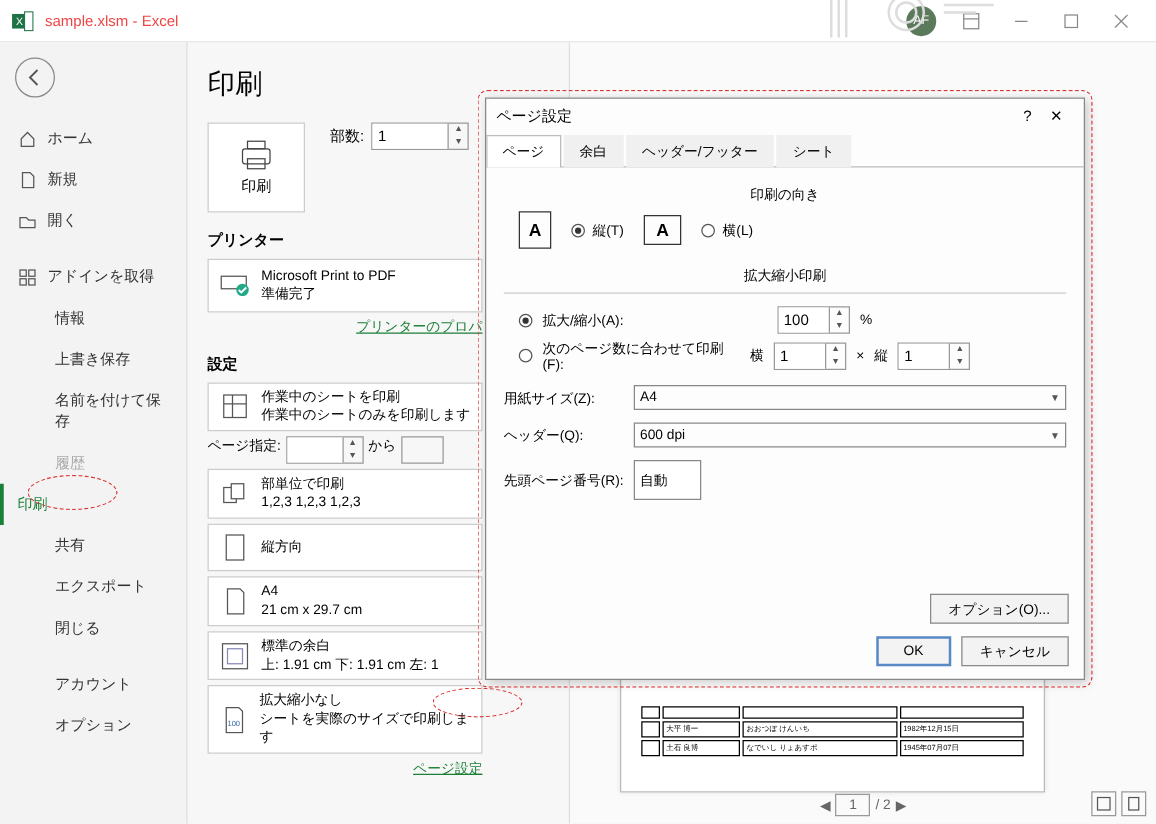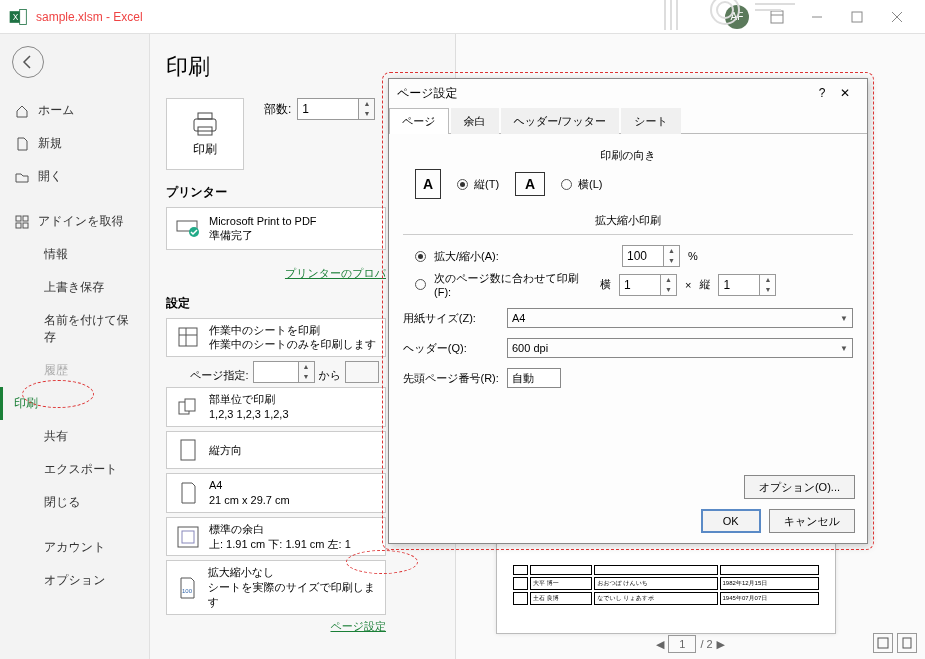--- a/index.html
+++ b/index.html
@@ -31,26 +31,26 @@
 .print-btn-box .lbl{font-size:12px;}
 .copies-row{display:flex;align-items:center;gap:6px;font-size:12px;}
 .spin{display:inline-flex;align-items:center;border:1px solid #999;height:22px;}
 .spin input{border:none;width:60px;height:20px;padding:0 4px;font-size:12px;outline:none;}
 .spin .arrows{display:flex;flex-direction:column;width:16px;border-left:1px solid #999;}
 .spin .arrows span{height:10px;font-size:7px;line-height:10px;text-align:center;color:#555;}
 
 .section-label{font-size:12px;font-weight:600;margin:14px 0 6px 0;}
 .printer-box{border:1px solid #ccc;background:#fff;padding:6px 8px;display:flex;align-items:center;gap:8px;width:220px;}
 .printer-box .txt{font-size:11px;line-height:1.3;}
-.link{color:#1a7f37;font-size:11px;text-decoration:underline;display:block;text-align:right;width:220px;margin-top:16px;}
+.link{color:#1a7f37;font-size:11px;text-decoration:underline;display:block;text-align:right;width:220px;margin-top:4px;}
 
 .setting-row{border:1px solid #ccc;background:#fff;padding:4px 8px;display:flex;align-items:center;gap:8px;width:220px;margin-bottom:4px;min-height:38px;}
 .setting-row .txt{font-size:11px;line-height:1.35;}
 .setting-row .icon{width:26px;height:26px;display:flex;align-items:center;justify-content:center;}
-.page-range{display:flex;align-items:flex-end;gap:4px;font-size:11px;width:220px;margin-bottom:4px;margin-left:24px;}
+.page-range{display:flex;align-items:flex-start;gap:4px;font-size:11px;width:220px;margin-bottom:4px;}
 .page-range .spin input{width:44px;}
 .page-range .end{border:1px solid #999;height:22px;width:34px;}
 
 .page-setup-link{color:#1a7f37;font-size:11px;text-decoration:underline;display:block;text-align:right;width:220px;margin-top:2px;}
 
 
 .preview{position:absolute;right:0;top:0;bottom:0;width:470px;border-left:1px solid #ddd;background:#fafafa;}
 .preview-page{position:absolute;left:40px;top:420px;width:340px;height:180px;background:#fff;border:1px solid #bbb;box-shadow:0 0 4px rgba(0,0,0,.1);}
 .preview-tbl{position:absolute;left:14px;top:108px;width:310px;}
 .preview-tbl td{border:1px solid #000;font-size:6px;padding:1px 2px;white-space:nowrap;}
@@ -76,21 +76,21 @@
 .sheet-icon.land{width:30px;height:24px;}
 .radio{width:11px;height:11px;border:1px solid #555;border-radius:50%;display:inline-flex;align-items:center;justify-content:center;}
 .radio.checked::after{content:"";width:5px;height:5px;background:#333;border-radius:50%;}
 .sep{height:1px;background:#ccc;margin:6px 0 10px 0;}
 .scale-row{display:flex;align-items:center;gap:8px;margin:4px 0 4px 12px;}
 .scale-row .spin input{width:40px;}
 .field-row{display:flex;align-items:center;gap:8px;margin:10px 0;}
 .field-row label{width:96px;}
 .combo{flex:1;border:1px solid #888;height:20px;display:flex;align-items:center;padding:0 4px;font-size:11px;justify-content:space-between;}
 .combo .arr{font-size:8px;color:#555;}
-.small-input{border:1px solid #888;height:20px;width:54px;padding:0 4px;font-size:11px;}
+.small-input{border:1px solid #888;height:32px;width:54px;padding:0 4px;font-size:11px;}
 .dlg-footer{position:absolute;bottom:10px;right:12px;display:flex;gap:8px;}
 .btn{border:1px solid #888;background:#f3f3f3;font-size:11px;height:24px;padding:0 14px;display:flex;align-items:center;}
 .btn.primary{border:2px solid #5a8ac6;padding:0 20px;}
 .options-btn{position:absolute;right:12px;bottom:44px;}
 
 
 .hl{position:absolute;border:1.5px dashed #d33;border-radius:14px;pointer-events:none;}
 .hl-print{left:22px;top:380px;width:72px;height:28px;border-radius:50%;}
 .hl-psetup{left:346px;top:550px;width:72px;height:24px;border-radius:50%;}
 .hl-dialog{left:382px;top:72px;width:492px;height:478px;border-radius:8px;}

